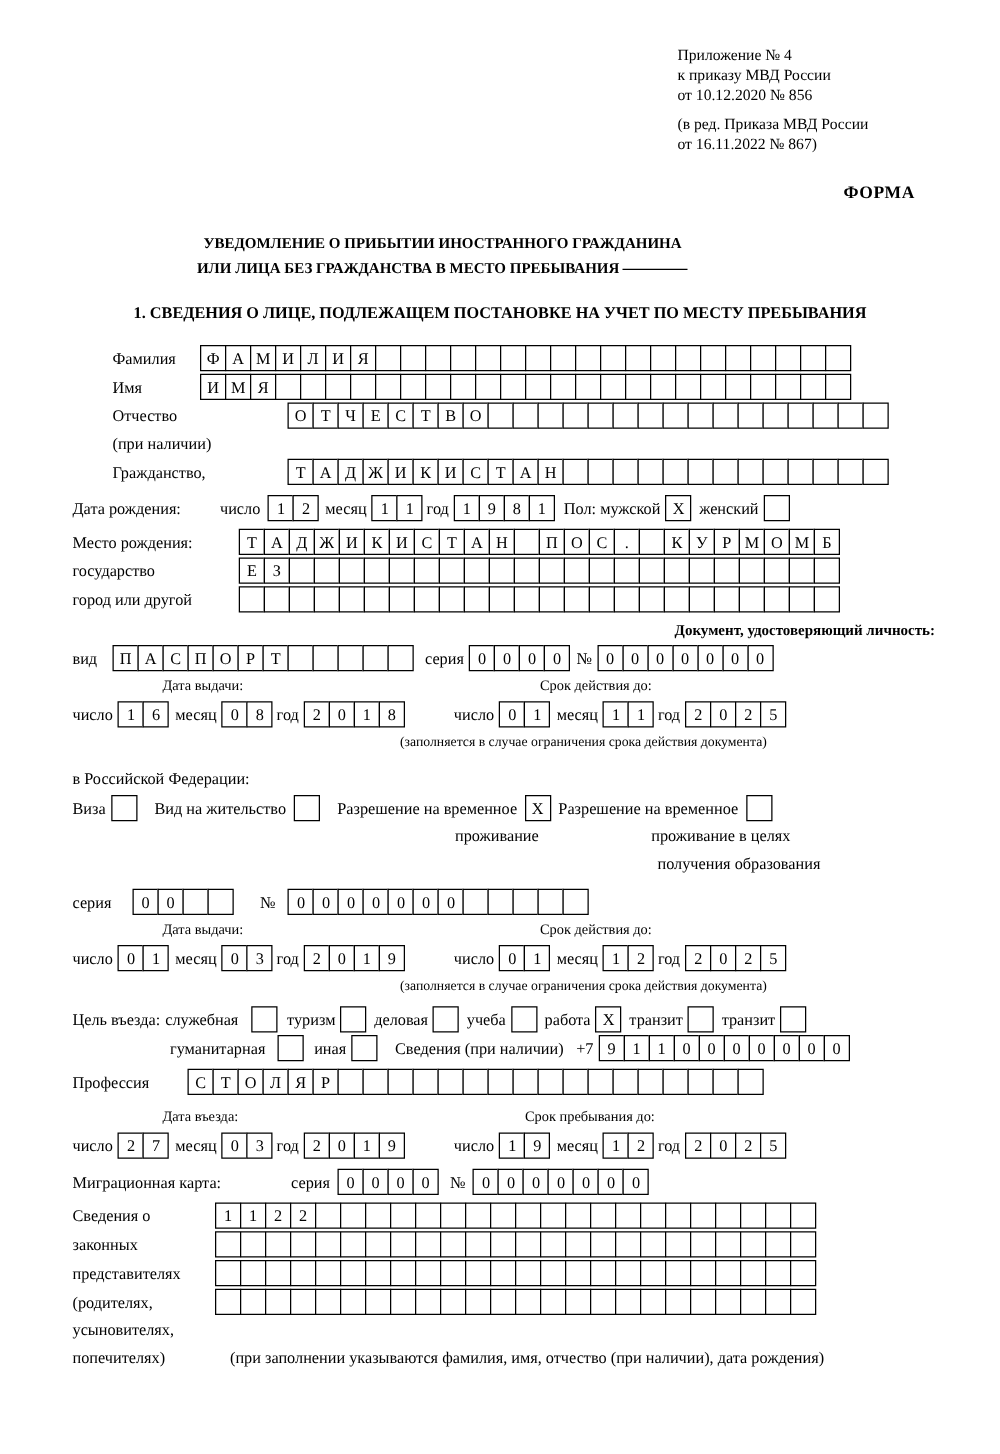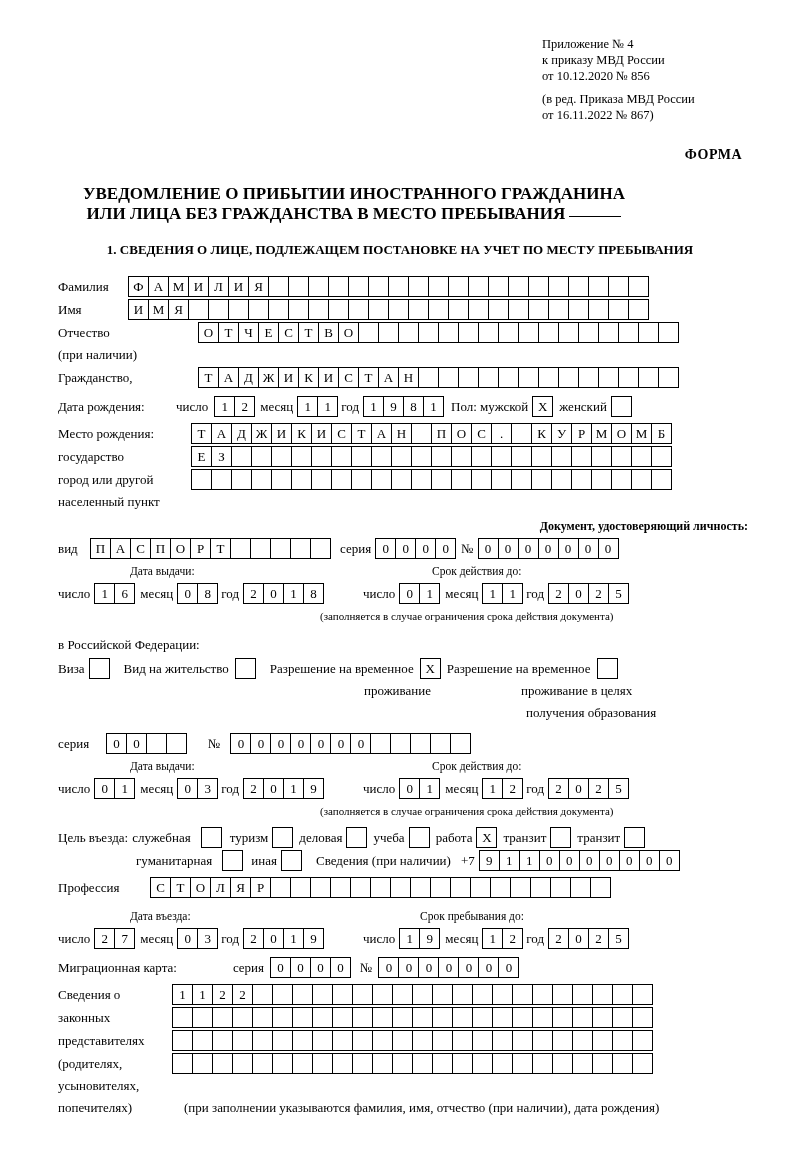--- a/index.html
+++ b/index.html
@@ -30,33 +30,33 @@
     font-size: 12.5px;
     line-height: 16px;
     text-align: left;
   }
   .header-block .gap {
     height: 7px;
   }
   .forma {
     position: absolute;
     top: 147px;
-    right: 58px;
+    right: 68px;
     font-weight: bold;
     font-size: 14px;
     letter-spacing: 0.5px;
   }
   .title {
     position: absolute;
     top: 184px;
     left: 0;
     width: 708px;
     text-align: center;
     font-weight: bold;
-    font-size: 17px;
+    font-size: 12px;
     line-height: 20px;
   }
   .title .underline-tail {
     display: inline-block;
     width: 52px;
     border-bottom: 1px solid #000;
     vertical-align: 2px;
   }
   .section-title {
     position: absolute;
@@ -108,21 +108,21 @@
     width: 21px;
     height: 21px;
     border: 1px solid #000;
     box-sizing: border-box;
     display: inline-block;
     text-align: center;
     line-height: 19px;
     font-size: 13px;
     background: #fff;
   }
-  .label-w1 { width: 70px; }
+  .label-w1 { width: 70px; margin-left: 32px; }
   .note {
     font-size: 11px;
   }
   .center-note {
     text-align: left;
     font-size: 13px;
   }
   .lbl-block {
     font-size: 13px;
     line-height: 17px;
@@ -409,23 +409,20 @@
         <div class="cell"></div>
         <div class="cell"></div>
         <div class="cell"></div>
         <div class="cell"></div>
         <div class="cell"></div>
         <div class="cell"></div>
         <div class="cell"></div>
       </div>
     </div>
 
-    <div class="row">
-      <div class="lbl" style="width:133px">населенный пункт</div>
-    </div>
 
     <div style="height:2px"></div>
 
     <div class="row" style="justify-content:flex-end">
       <div class="doc-title">Документ, удостоверяющий личность:</div>
     </div>
 
     <div class="row">
       <div class="lbl" style="width:32px">вид</div>
       <div class="cells">

